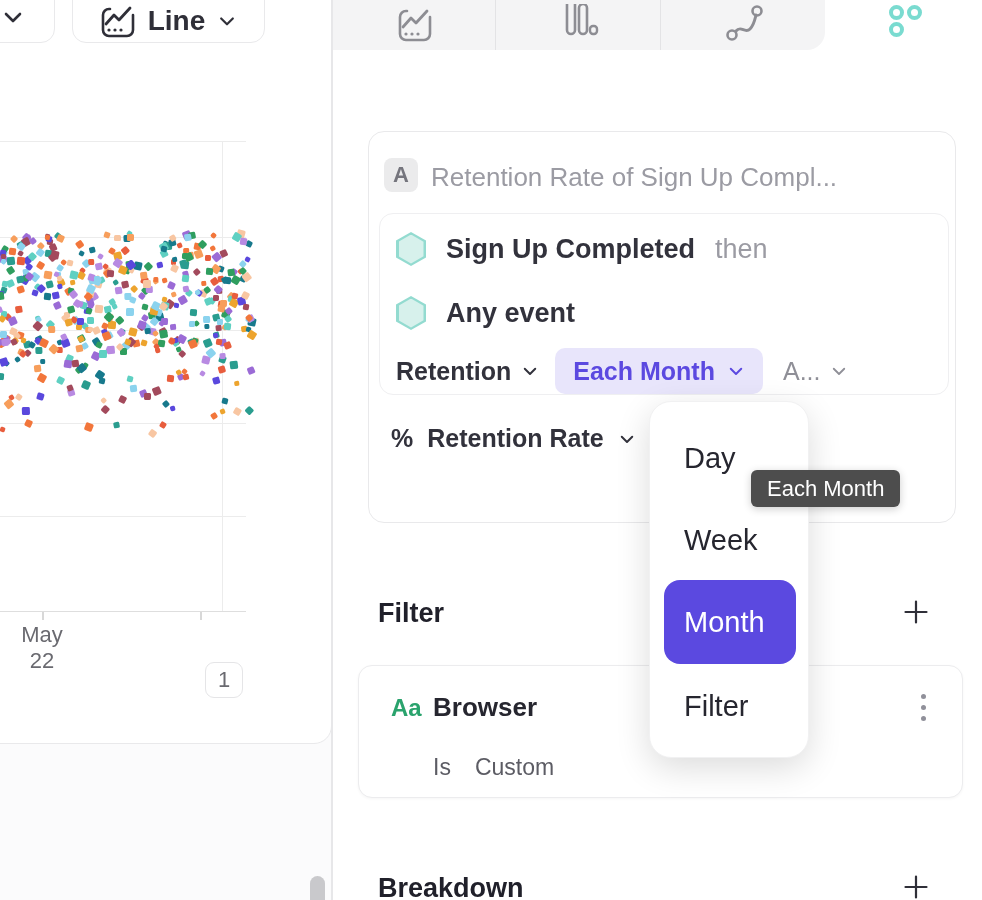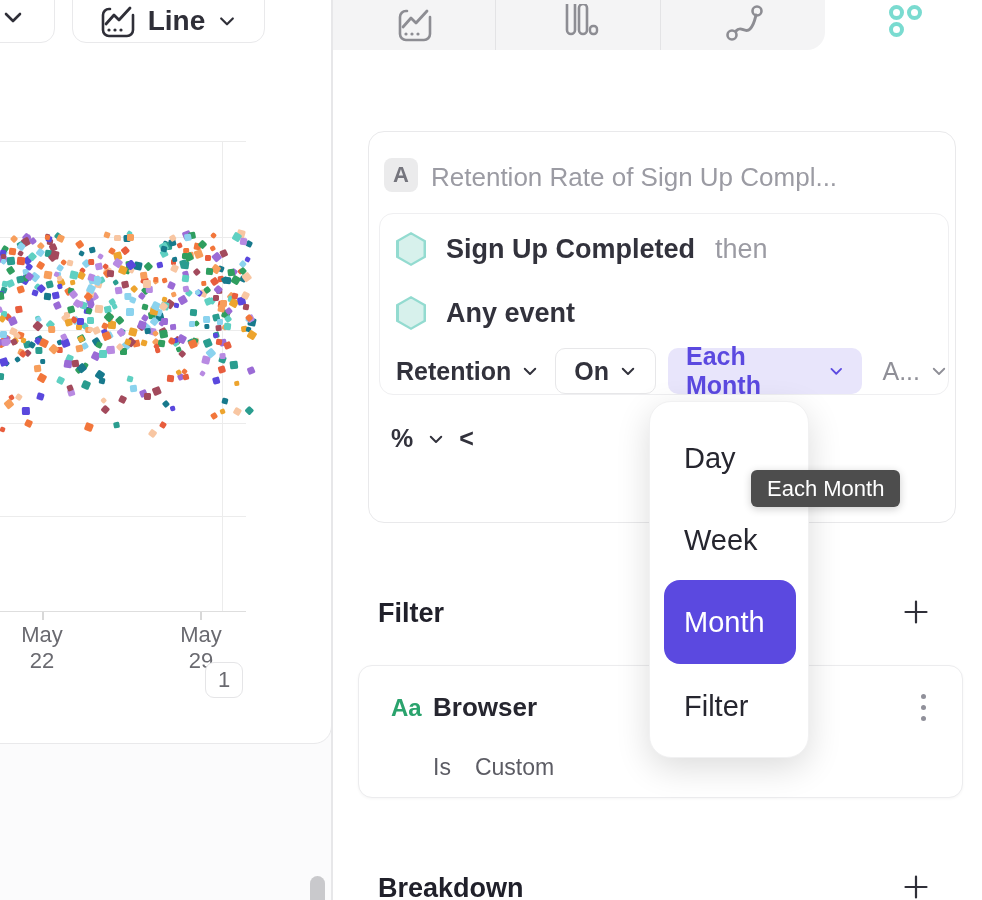--- a/index.html
+++ b/index.html
@@ -531,21 +531,20 @@
         <span class="pt" style="left: 245.7px; top: 406.5px; width: 6.7px; height: 6.7px; background: rgb(42, 157, 143); transform: rotate(44deg);"></span>
         <span class="pt" style="left: 170px; top: 406.3px; width: 5.2px; height: 5.2px; background: rgb(90, 72, 221); transform: rotate(75deg);"></span>
         <span class="pt" style="left: 101.6px; top: 406.3px; width: 6.7px; height: 6.7px; background: rgb(163, 74, 92); transform: rotate(41deg);"></span>
         <span class="pt" style="left: 22.2px; top: 407.2px; width: 7.9px; height: 7.9px; background: rgb(90, 72, 221); transform: rotate(88deg);"></span>
         <span class="pt" style="left: 100.6px; top: 398.2px; width: 5.4px; height: 5.4px; background: rgb(248, 198, 162); transform: rotate(46deg);"></span>
         <span class="pt" style="left: 113.5px; top: 422.4px; width: 5.5px; height: 5.5px; background: rgb(42, 157, 143); transform: rotate(78deg);"></span>
         <span class="pt" style="left: 220.2px; top: 408.9px; width: 5.1px; height: 5.1px; background: rgb(237, 164, 46); transform: rotate(67deg);"></span>
       </div>
 
     <div class="abs x-label" style="left:6px;top:622px;width:72px">May 22</div>
-    <div class="abs x-label" style="left:166px;top:622px;width:70px">May 29</div>
 
     <div id="pagination" class="abs">
       <span>1</span>
     </div>
 
     <div id="btn-partial" class="abs tool-btn">
       <svg class="abs" style="left:16px;top:18px" width="24" height="24" viewBox="0 0 24 24">
         <path d="M5 9 l7 7 7-7" fill="none" stroke="#2f2f38" stroke-width="2.6" stroke-linecap="round" stroke-linejoin="round"></path>
       </svg>
     </div>
@@ -617,43 +616,38 @@
         <span class="event-name">Sign Up Completed</span>
         <span class="event-suffix">then</span>
       </div>
       <div class="abs ctrl-row">
         <div class="ctrl-text">
           <span>Retention</span>
           <svg width="18" height="18" viewBox="0 0 24 24">
             <path d="M5 9 l7 7 7-7" fill="none" stroke="#32323c" stroke-width="2.6" stroke-linecap="round" stroke-linejoin="round"></path>
           </svg>
         </div>
-        <div class="ctrl-btn">
-          <span>On</span>
-          <svg width="18" height="18" viewBox="0 0 24 24">
-            <path d="M5 9 l7 7 7-7" fill="none" stroke="#32323c" stroke-width="2.6" stroke-linecap="round" stroke-linejoin="round"></path>
-          </svg>
-        </div>
         <div class="ctrl-chip">
           <span>Each Month</span>
           <svg width="18" height="18" viewBox="0 0 24 24">
             <path d="M5 9 l7 7 7-7" fill="none" stroke="#5b49e0" stroke-width="2.6" stroke-linecap="round" stroke-linejoin="round"></path>
           </svg>
         </div>
         <div class="ctrl-gray">
           <span>A...</span>
           <svg width="18" height="18" viewBox="0 0 24 24">
             <path d="M5 9 l7 7 7-7" fill="none" stroke="#8f8f97" stroke-width="2.4" stroke-linecap="round" stroke-linejoin="round"></path>
           </svg>
         </div>
       </div>
     </div>
 
     <div id="metric-row" class="abs">
       <span>%</span>
+      <span>Retention Rate</span>
       <svg width="18" height="18" viewBox="0 0 24 24">
         <path d="M5 9 l7 7 7-7" fill="none" stroke="#32323c" stroke-width="2.6" stroke-linecap="round" stroke-linejoin="round"></path>
       </svg>
       <span>&lt;</span>
     </div>
   </div>
 
   <div class="abs section-heading" style="left:378px;top:598px">Filter</div>
   <div class="abs plus-btn" style="left:902px;top:598px">
     <svg width="28" height="28" viewBox="0 0 24 24">

